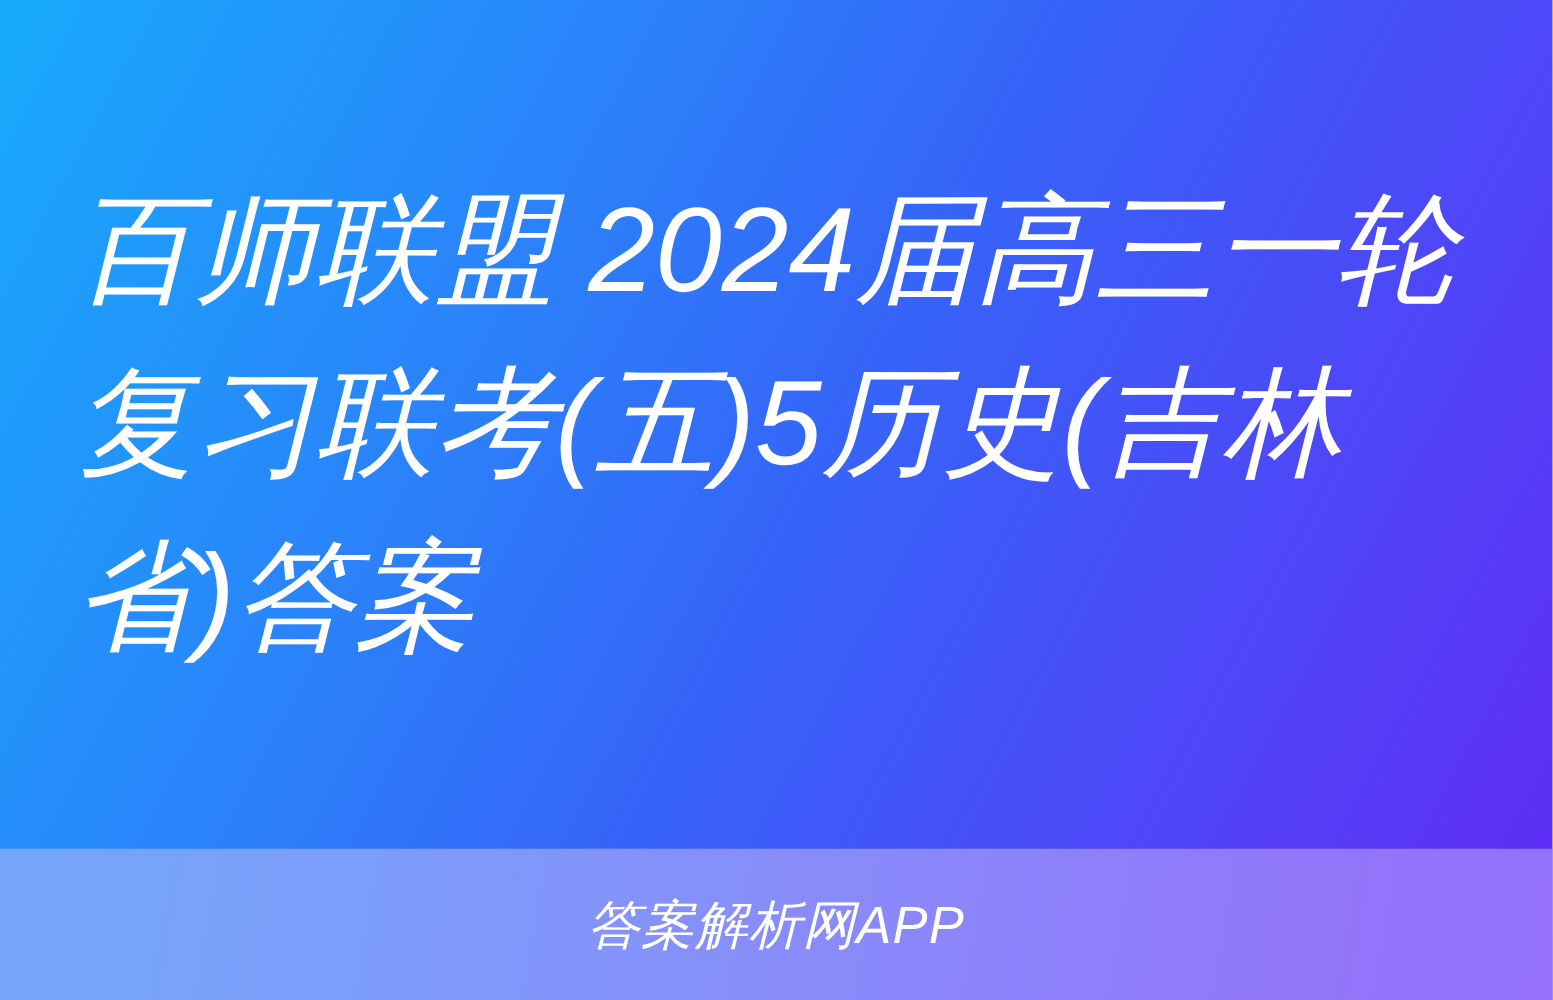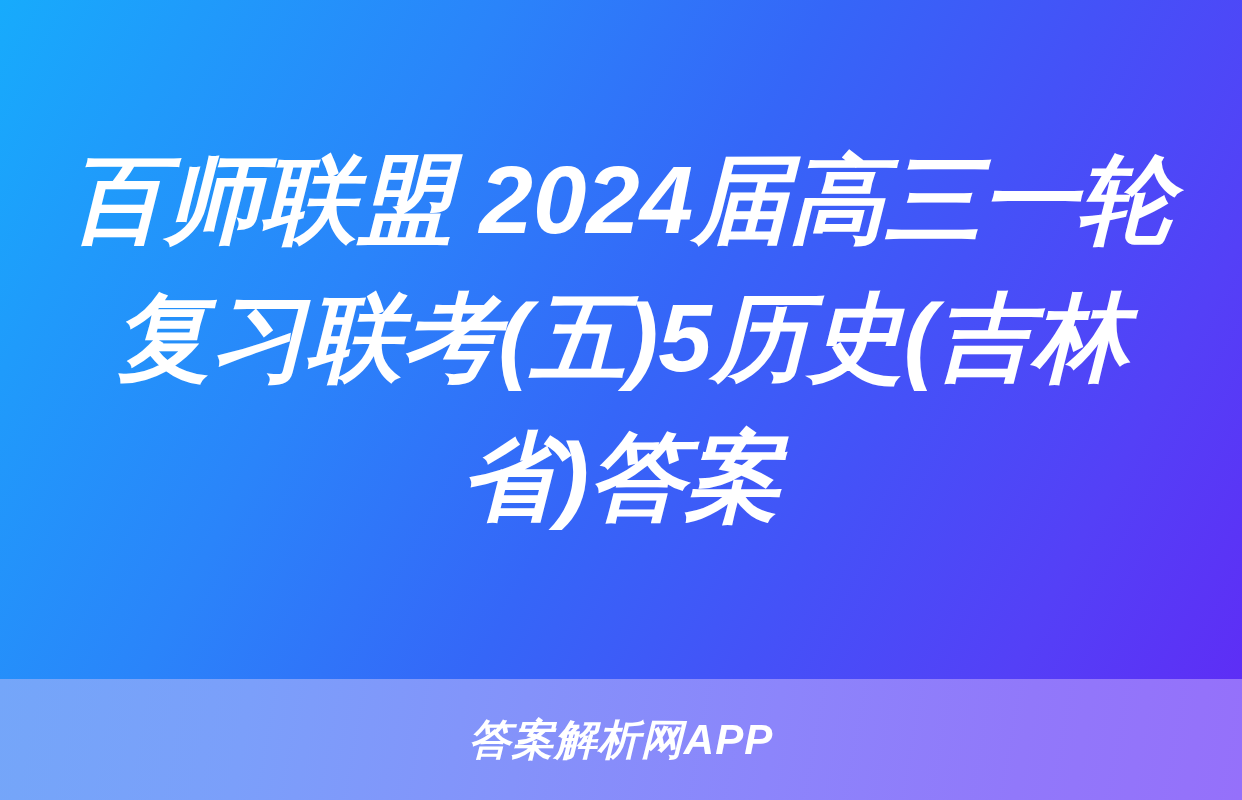--- a/index.html
+++ b/index.html
@@ -39,24 +39,24 @@
     display: flex;
     flex-direction: column;
     align-items: center;
     justify-content: center;
     box-sizing: border-box;
     padding: 0 60px;
   }
 
   #title-text {
     width: 100%;
-    text-align: center;
+    text-align: left;
     color: #ffffff;
     font-size: 96px;
-    font-weight: 700;
+    font-weight: 400;
     font-style: italic;
     line-height: 1.44;
     letter-spacing: 0px;
     white-space: pre-wrap;
     word-break: break-all;
     text-rendering: geometricPrecision;
   }
 
   
   #footer-band {
@@ -73,21 +73,21 @@
         #9178fa 82%,
         #9570fa 100%);
     display: flex;
     align-items: center;
     justify-content: center;
   }
 
   #footer-text {
     color: #ffffff;
     font-size: 42px;
-    font-weight: 700;
+    font-weight: 400;
     font-style: italic;
     letter-spacing: 1px;
     line-height: 1;
     white-space: nowrap;
   }
 </style>
 </head>
 <body>
 
 <div id="poster">

